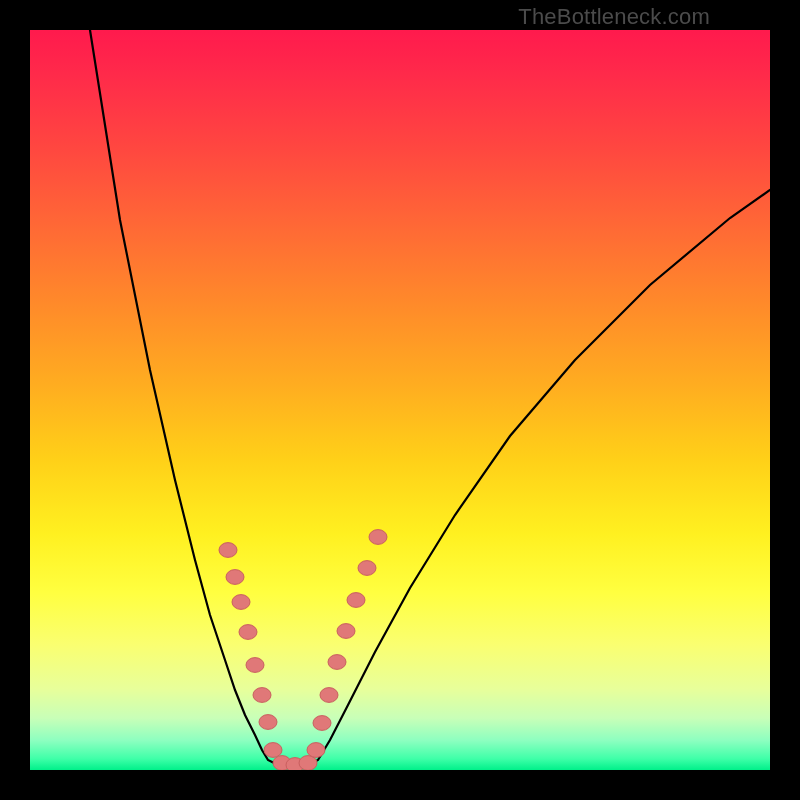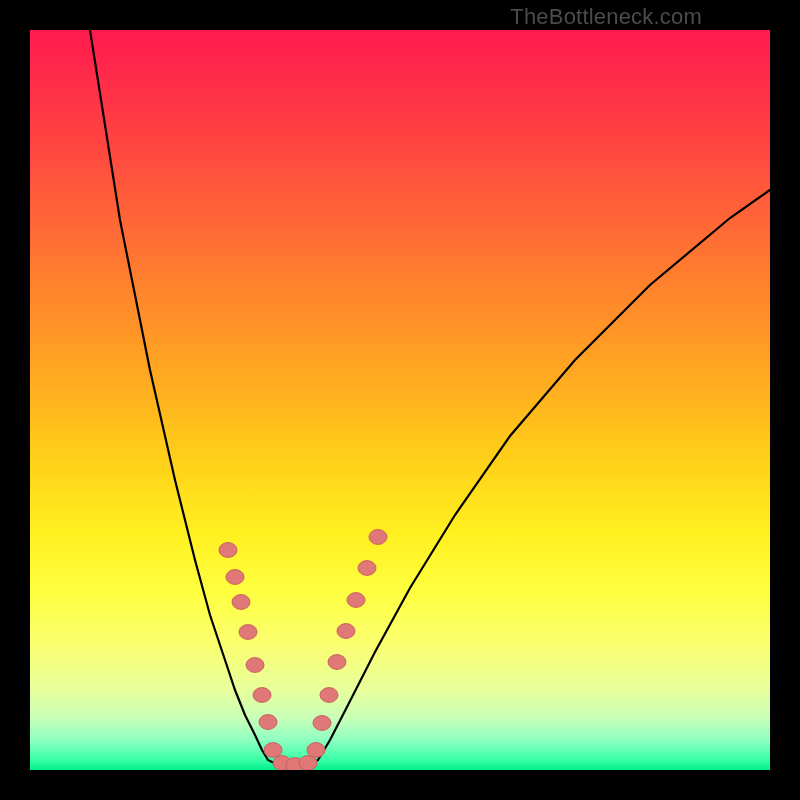--- a/index.html
+++ b/index.html
@@ -11,20 +11,21 @@
     overflow: hidden;
     font-family: Arial, Helvetica, sans-serif;
   }
   .frame {
     position: absolute;
     left: 0;
     top: 0;
     width: 712px;
     height: 800px;
     background: #000;
+    padding-left: 8px;
   }
   .plot-area {
     position: absolute;
     left: 30px;
     top: 30px;
     width: 740px;
     height: 740px;
     overflow: hidden;
   }
   .gradient {

